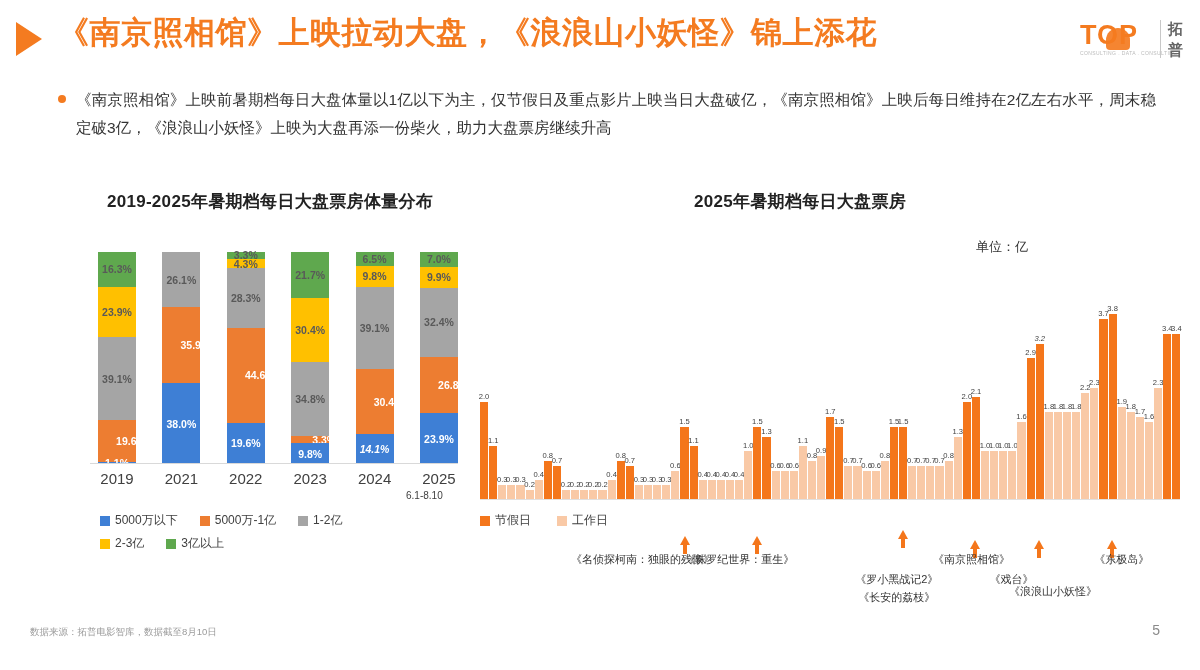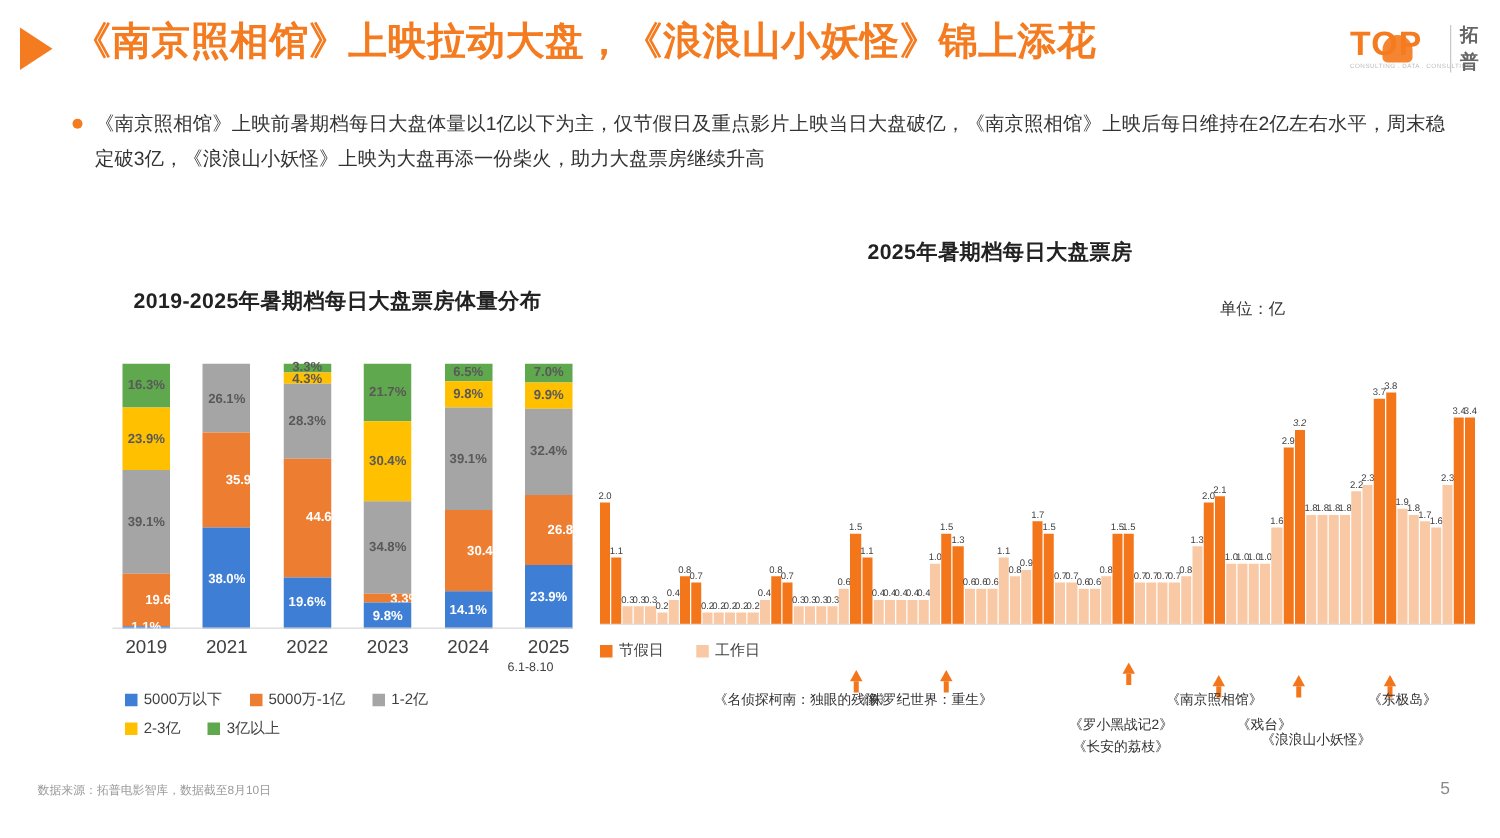--- a/index.html
+++ b/index.html
@@ -52,21 +52,21 @@
   .bullet-dot {
     position:absolute; left:58px; top:9px; width:8px; height:8px;
     background:#F47B20; border-radius:50%;
   }
   .bullet-text {
     position:absolute; left:76px; top:0; width:1080px;
     font-size:15.5px; color:#333; line-height:28px; text-align:justify;
   }
 
   
-  .chart-left { position:absolute; left:60px; top:190px; width:430px; height:370px;margin-top:39px; }
+  .chart-left { position:absolute; left:60px; top:190px; width:430px; height:370px; }
   .chart-right{ position:absolute; left:470px; top:190px; width:730px; height:410px; }
 
   .ch-title {
     font-size:17px; font-weight:700; color:#222; text-align:center;
     letter-spacing:.3px;
   }
   .chart-left .ch-title { margin-left:-10px; }
   .chart-right .ch-title { margin-left:-70px; }
 
   .unit-label {
@@ -253,21 +253,21 @@
           </div>
           <div class="seg yellow" style="height: 9.8%;">
             <span>9.8%</span>
           </div>
           <div class="seg gray" style="height: 39.1%;">
             <span>39.1%</span>
           </div>
           <div class="seg orange" style="height: 30.4%;">
             <span>30.4%</span>
           </div>
-          <div class="seg blue" style="height: 14.1%;">
+          <div class="seg blue" style="height: 14.1%; font-style: italic;">
             <span>14.1%</span>
           </div>
         </div>
         <div class="stack-col">
           <div class="seg green" style="height: 7%;">
             <span>7.0%</span>
           </div>
           <div class="seg yellow" style="height: 9.9%; text-align: center;">
             <span>9.9%</span>
           </div>

